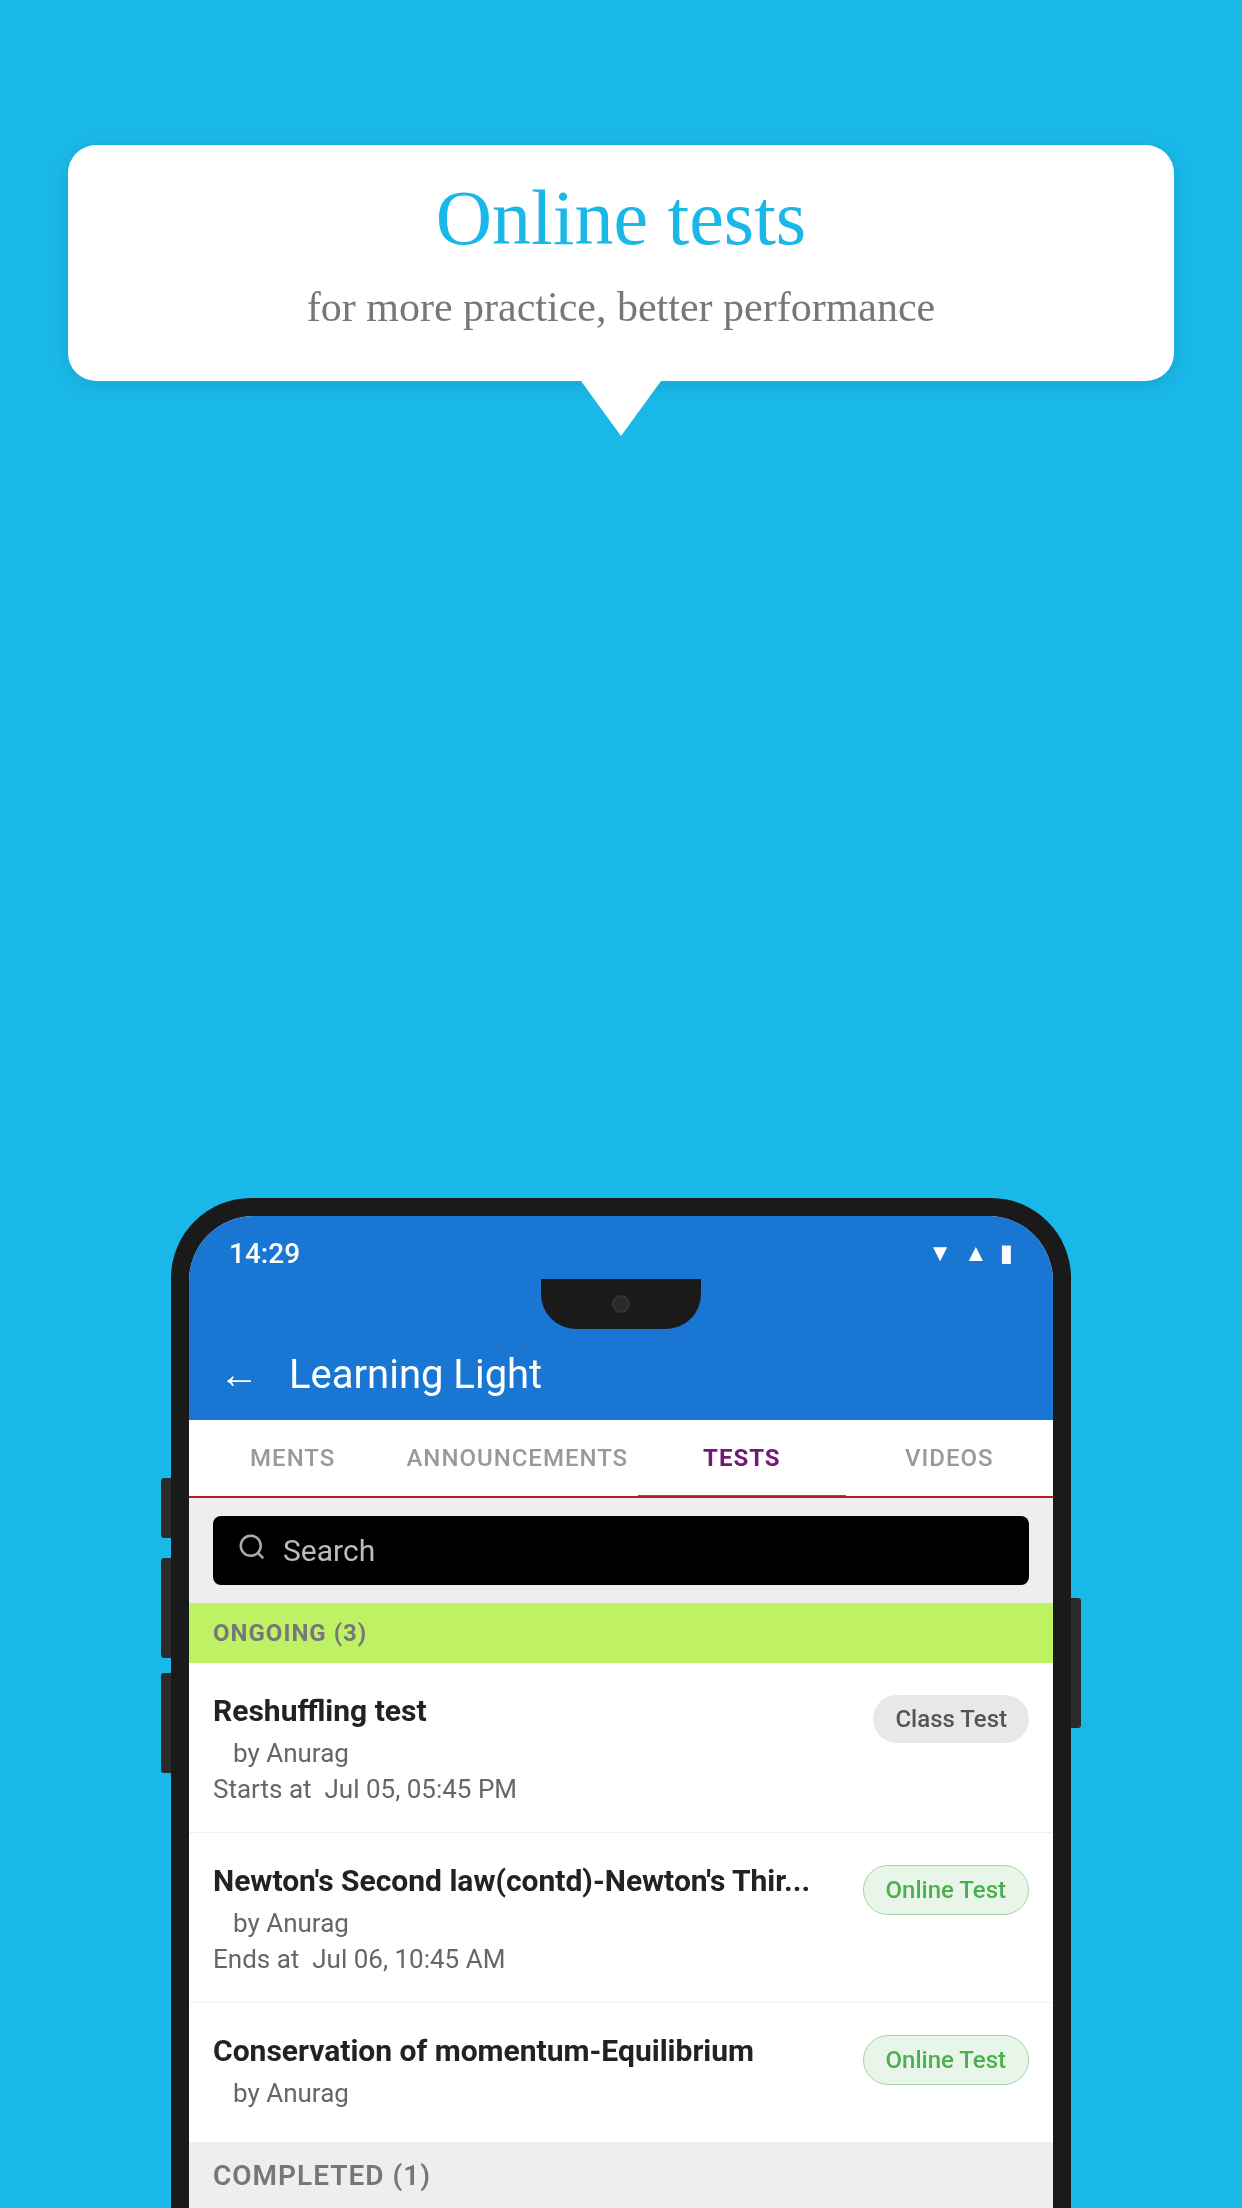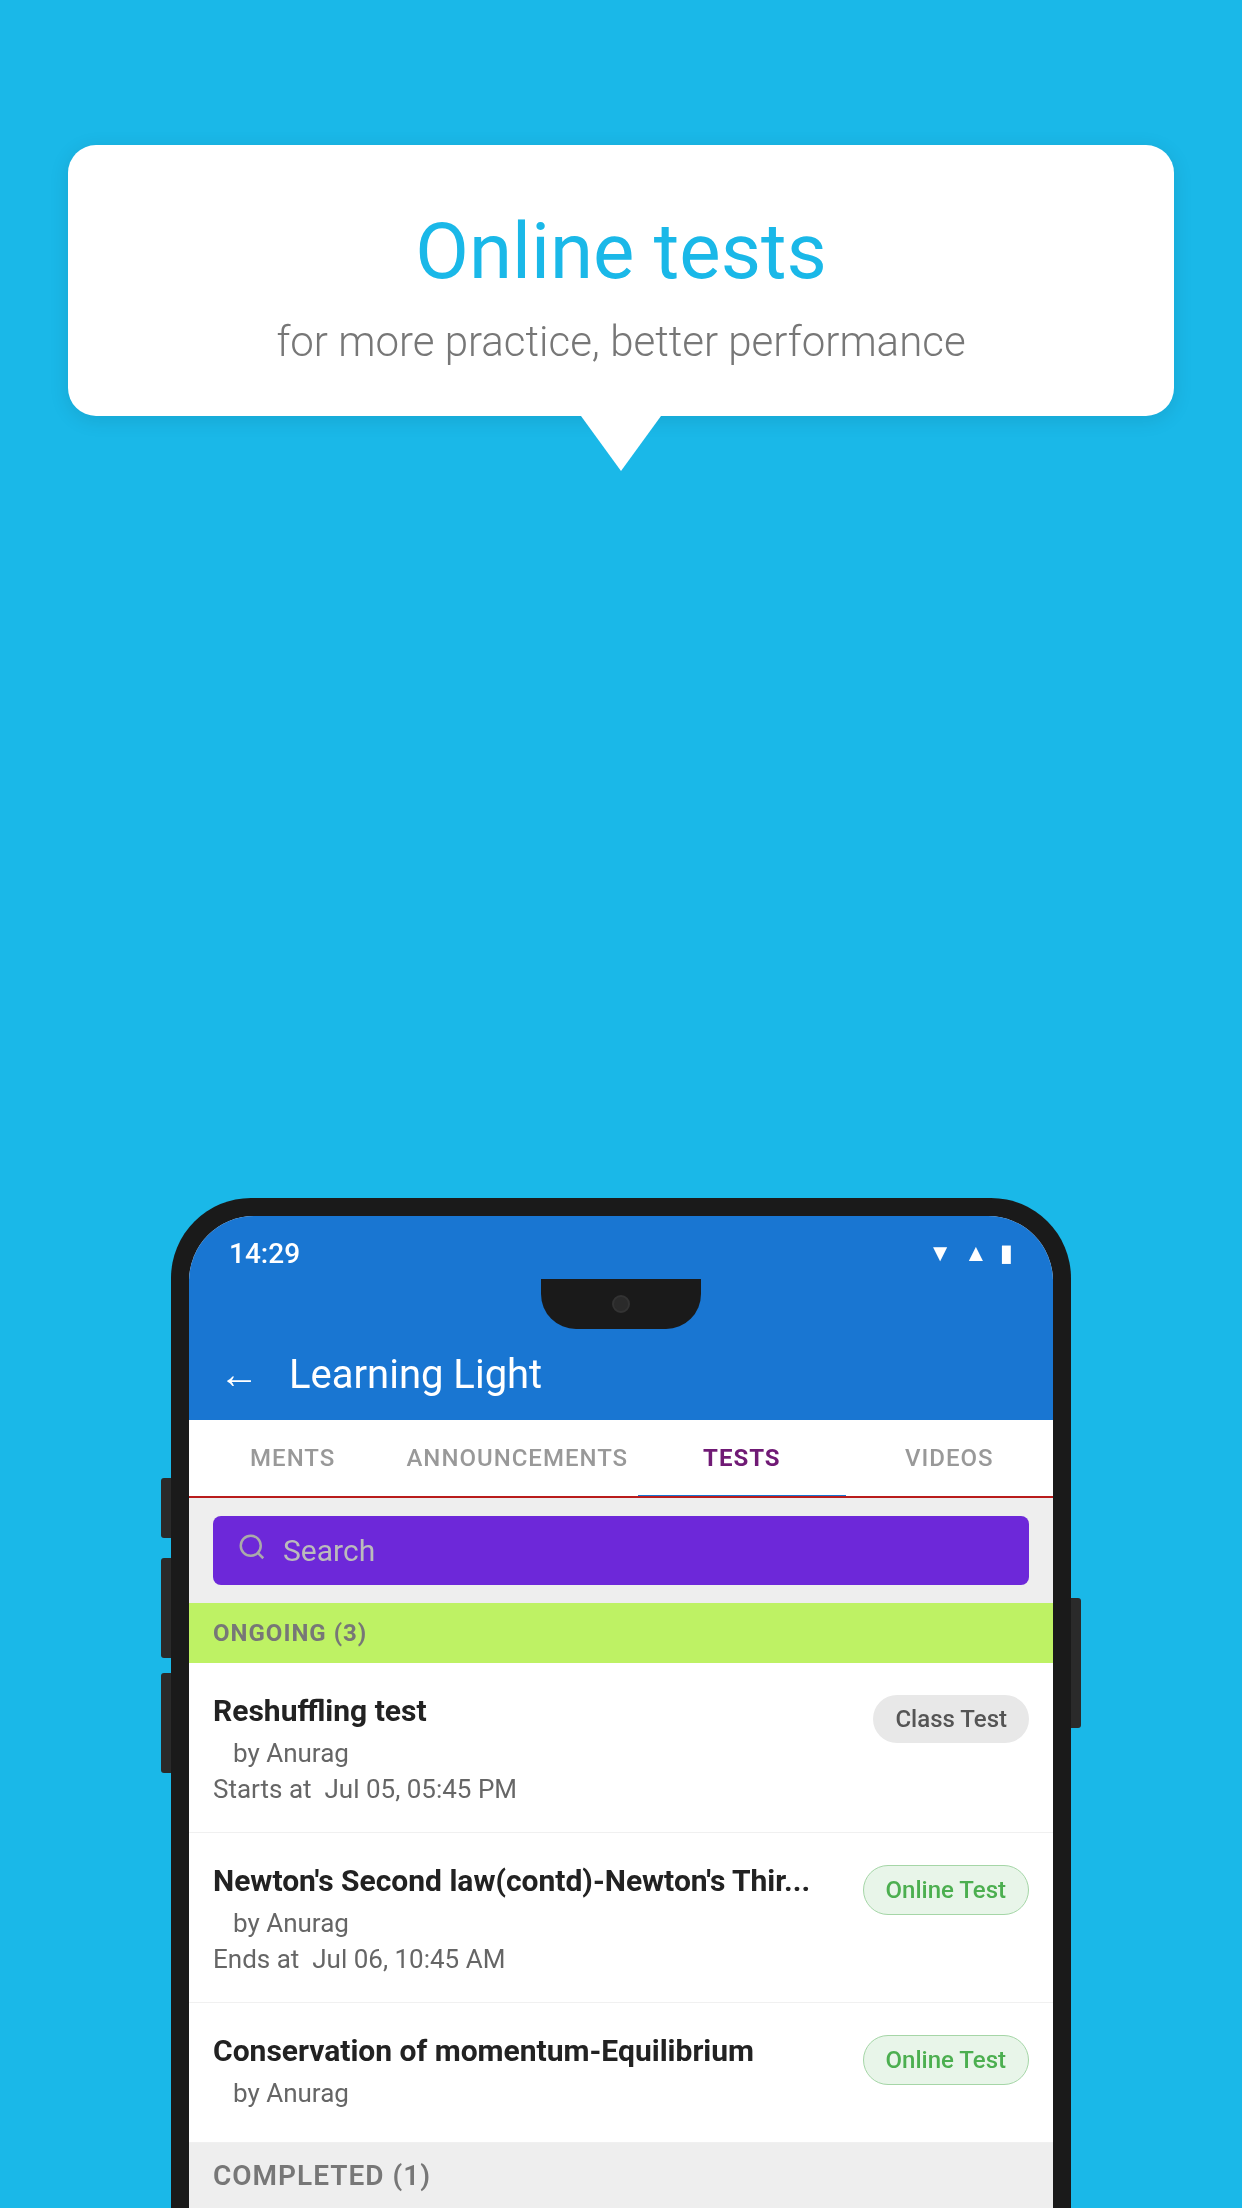--- a/index.html
+++ b/index.html
@@ -21,24 +21,25 @@
       left: 68px;
       right: 68px;
       display: flex;
       flex-direction: column;
       align-items: center;
     }
 
     .speech-bubble {
       background: white;
       border-radius: 28px;
-      padding: 61px 60px 50px;
+      padding: 28px 60px 50px;
       text-align: center;
       width: 100%;
       box-shadow: 0 4px 20px rgba(0,0,0,0.1);
+      font-family: Liberation Serif, serif;
     }
 
     .speech-bubble-title {
       color: #1ab8e8;
       font-size: 78px;
       font-weight: 400;
       margin-bottom: 20px;
     }
 
     .speech-bubble-subtitle {
@@ -228,21 +229,21 @@
       background: #1976d2;
     }
 
     
     .search-container {
       background: #eeeeee;
       padding: 18px 24px;
     }
 
     .search-bar {
-      background: #6d28d9;
+      background: #000000;
       border-radius: 8px;
       display: flex;
       align-items: center;
       padding: 16px 24px;
       gap: 16px;
     }
 
     .search-icon-svg {
       color: #999;
       font-size: 30px;

